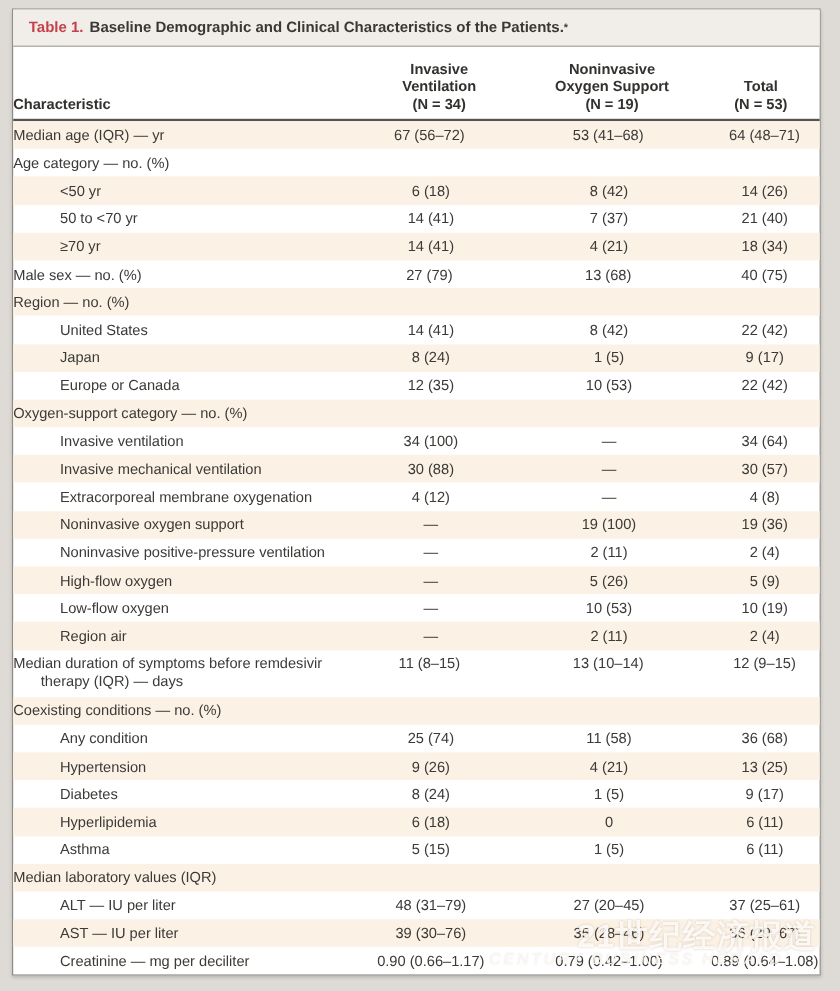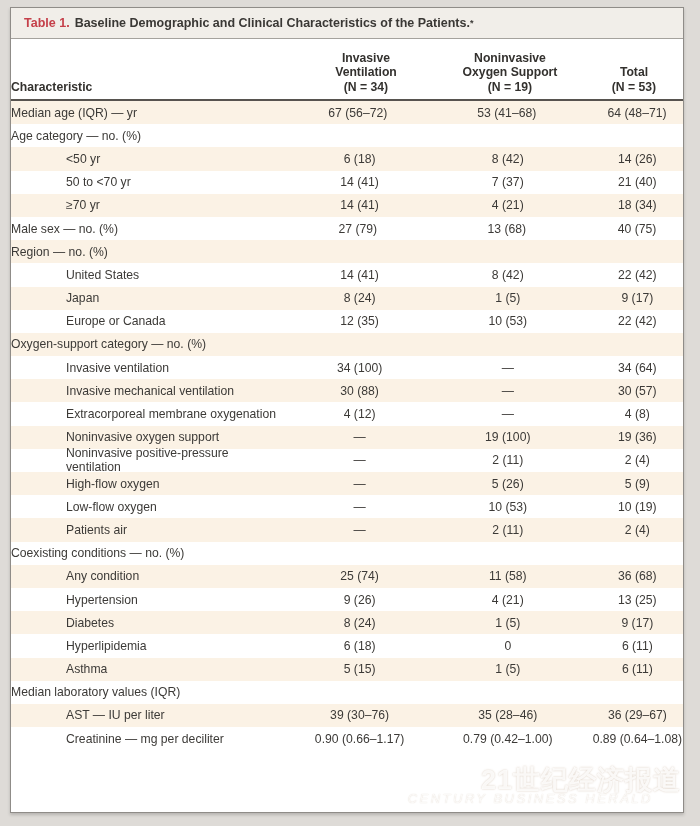--- a/index.html
+++ b/index.html
@@ -26,21 +26,21 @@
     display:flex;align-items:flex-end;padding-bottom:5px;box-sizing:border-box;
     font-weight:bold;font-size:12.2px;color:#33312e;
   }
   .cell-label{width:286px;box-sizing:border-box;}
   .cell-v{text-align:center;box-sizing:border-box;}
   .v1{width:138px}.v2{width:150px}.v3{width:98px}
   .hdr-col div{line-height:14.5px;}
   .tbody{font-size:12.2px;color:#3c3a37;}
   .row{display:flex;align-items:center;height:23.2px;gap:14px;}
   .row:nth-child(odd){background:var(--shade,#fbf2e5);}
-  .row.ind .cell-label{padding-left:55px;}
+  .row.ind .cell-label{padding-left:39px;}
   .row.twoline{height:39px;align-items:flex-start;}
   .row.twoline .cell-label,.row.twoline .cell-v{padding-top:4px;}
   .row.twoline .cell-label{line-height:15.5px;}
   .l1{white-space:nowrap;}
   .l2{padding-left:23px;}
   .watermark{
     position:absolute;right:2px;bottom:2px;text-align:right;pointer-events:none;
   }
   .wm-cn{
     font-size:27px;font-weight:bold;letter-spacing:1px;
@@ -188,24 +188,33 @@
           <div class="cell-v v2">5 (26)</div>
           <div class="cell-v v3">5 (9)</div>
         </div>
         <div class="row ind">
           <div class="cell-label">Low-flow oxygen</div>
           <div class="cell-v v1">—</div>
           <div class="cell-v v2">10 (53)</div>
           <div class="cell-v v3">10 (19)</div>
         </div>
         <div class="row ind">
-          <div class="cell-label">Patients air</div>
+          <div class="cell-label">Region air</div>
           <div class="cell-v v1">—</div>
           <div class="cell-v v2">2 (11)</div>
           <div class="cell-v v3">2 (4)</div>
+        </div>
+        <div class="row twoline">
+          <div class="cell-label">
+            <div class="l1">Median duration of symptoms before remdesivir</div>
+            <div class="l2">therapy (IQR) — days</div>
+          </div>
+          <div class="cell-v v1">11 (8–15)</div>
+          <div class="cell-v v2">13 (10–14)</div>
+          <div class="cell-v v3">12 (9–15)</div>
         </div>
         <div class="row">
           <div class="cell-label">Coexisting conditions — no. (%)</div>
           <div class="cell-v v1"></div>
           <div class="cell-v v2"></div>
           <div class="cell-v v3"></div>
         </div>
         <div class="row ind">
           <div class="cell-label">Any condition</div>
           <div class="cell-v v1">25 (74)</div>
@@ -236,20 +245,26 @@
           <div class="cell-v v2">1 (5)</div>
           <div class="cell-v v3">6 (11)</div>
         </div>
         <div class="row">
           <div class="cell-label">Median laboratory values (IQR)</div>
           <div class="cell-v v1"></div>
           <div class="cell-v v2"></div>
           <div class="cell-v v3"></div>
         </div>
         <div class="row ind">
+          <div class="cell-label">ALT — IU per liter</div>
+          <div class="cell-v v1">48 (31–79)</div>
+          <div class="cell-v v2">27 (20–45)</div>
+          <div class="cell-v v3">37 (25–61)</div>
+        </div>
+        <div class="row ind">
           <div class="cell-label">AST — IU per liter</div>
           <div class="cell-v v1">39 (30–76)</div>
           <div class="cell-v v2">35 (28–46)</div>
           <div class="cell-v v3">36 (29–67)</div>
         </div>
         <div class="row ind">
           <div class="cell-label">Creatinine — mg per deciliter</div>
           <div class="cell-v v1">0.90 (0.66–1.17)</div>
           <div class="cell-v v2">0.79 (0.42–1.00)</div>
           <div class="cell-v v3">0.89 (0.64–1.08)</div>

